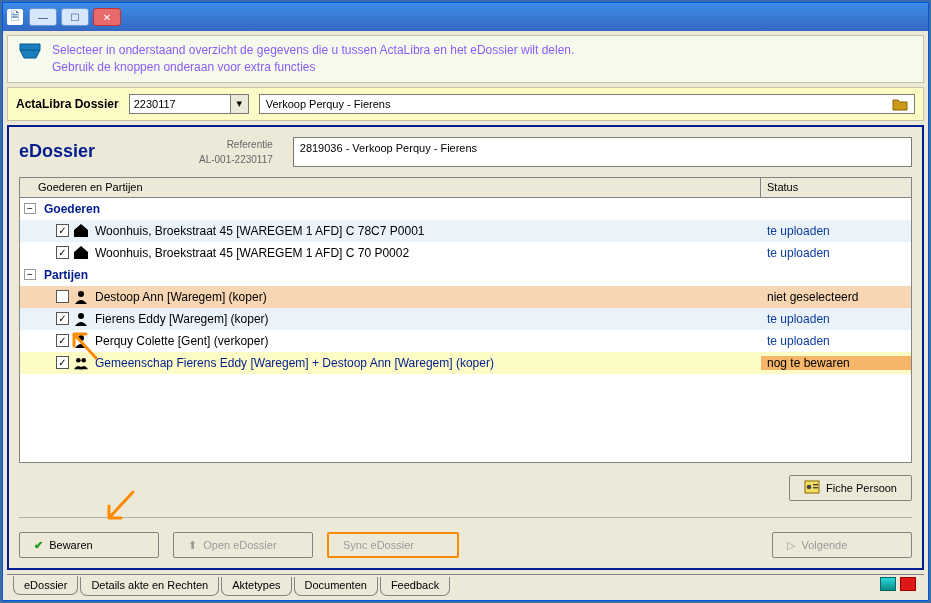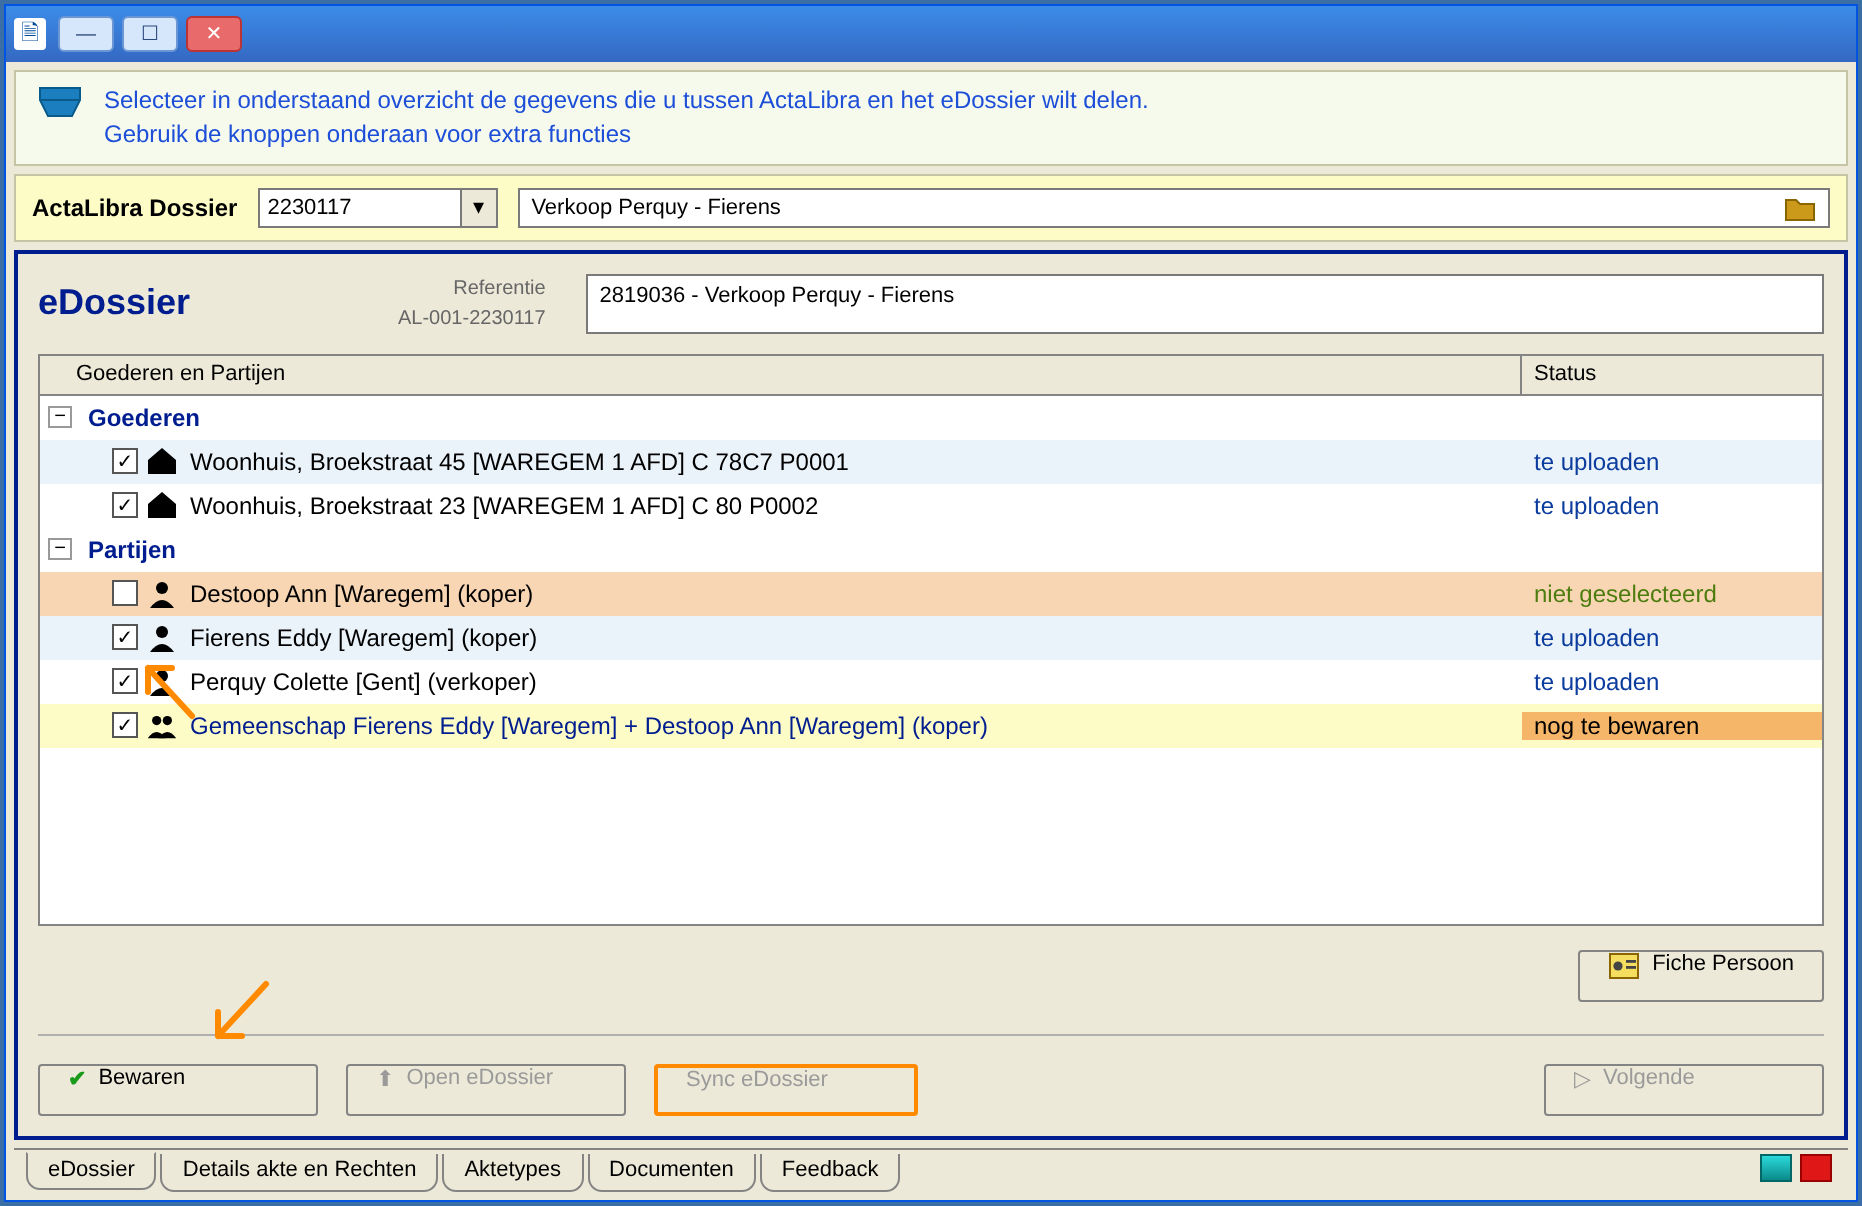--- a/index.html
+++ b/index.html
@@ -61,21 +61,21 @@
     gap: 4px;
   }
 
   .info-bar {
     background: #f5faed;
     border: 1px solid #c5c5a5;
     display: flex;
     padding: 6px 10px;
     gap: 10px;
     align-items: flex-start;
-    color: #1d4ed8;
+    color: #8b5cf6;
     font-size: 12px;
   }
   .info-bar .tray-icon {
     width: 24px; height: 18px;
     color: #1b7fbf;
   }
   .info-bar .lines { line-height: 1.4; }
 
   .dossier-bar {
     background: #fdfcc6;
@@ -185,41 +185,41 @@
   .grow.item.hl { background: #fdfcc6; }
   .grow.item .indent { width: 28px; }
   .cb {
     width: 13px; height: 13px; border: 1px solid #555; background: #fff;
     display: inline-flex; align-items: center; justify-content: center;
     font-size: 10px; color: #000;
   }
   .icn { width: 16px; height: 15px; display: inline-flex; align-items: center; justify-content: center; color: #000; }
   .grow.item span.txt { margin-left: 2px; color: #000; }
   .grow.item.hl span.txt, .grow.item.hl .col2 { color: #001d8f; }
-  .grow.item.ns .col2 { color: #4d7c0f; }
+  .grow.item.ns .col2 { color: #000000; }
 
   .orange-arrow {
     position: absolute;
     width: 40px; height: 40px;
     pointer-events: none;
   }
   .orange-arrow svg { width: 100%; height: 100%; }
 
   .fiche-row {
     display: flex;
     justify-content: flex-end;
     padding: 6px 0;
   }
   .btn {
     height: 26px;
     padding: 0 14px;
     border: 1px solid #848484;
     background: #ece9d8;
     display: inline-flex;
-    align-items: flex-start;
+    align-items: center;
     gap: 6px;
     font: inherit;
     color: #000;
     border-radius: 2px;
   }
   .btn.disabled { color: #9a9a9a; }
   .btn.orange-outline { border: 2px solid #ff8a00; }
 
   .button-row {
     display: flex;
@@ -355,21 +355,21 @@
             </div>
             <div class="grow item alt">
               <div class="col1">
                 <span class="indent"></span>
                 <span class="cb">✓</span>
                 <span class="icn">
                   <svg width="16" height="15" viewBox="0 0 16 15">
                     <path d="M8 1 L15 7 v7 H1 V7z M6 14 v-5 h4 v5" fill="#000"></path>
                   </svg>
                 </span>
-                <span class="txt">Woonhuis, Broekstraat 23 [WAREGEM  1 AFD] C 80 P0002</span>
+                <span class="txt">Woonhuis, Broekstraat 45 [WAREGEM  1 AFD] C 70 P0002</span>
               </div>
               <div class="col2" style="">te uploaden</div>
             </div>
             <div class="grow cat">
               <div class="col1">
                 <span class="toggle">−</span>
                 <span>Partijen</span>
               </div>
               <div class="col2"></div>
             </div>

